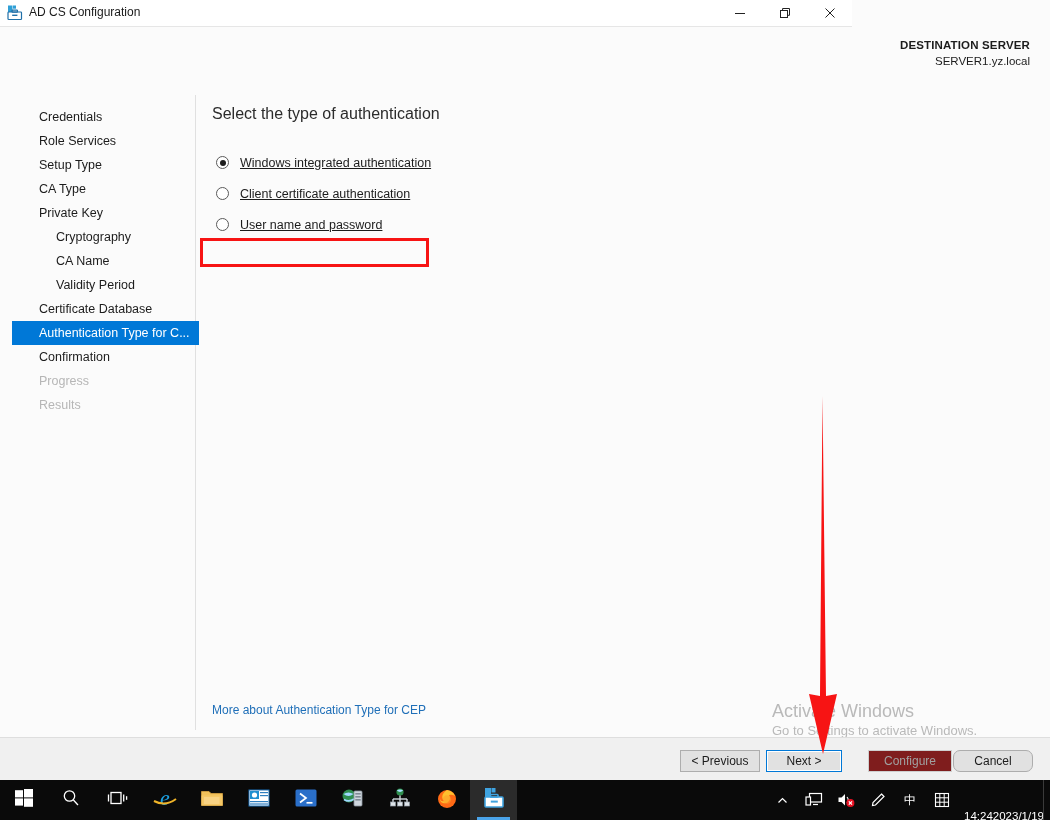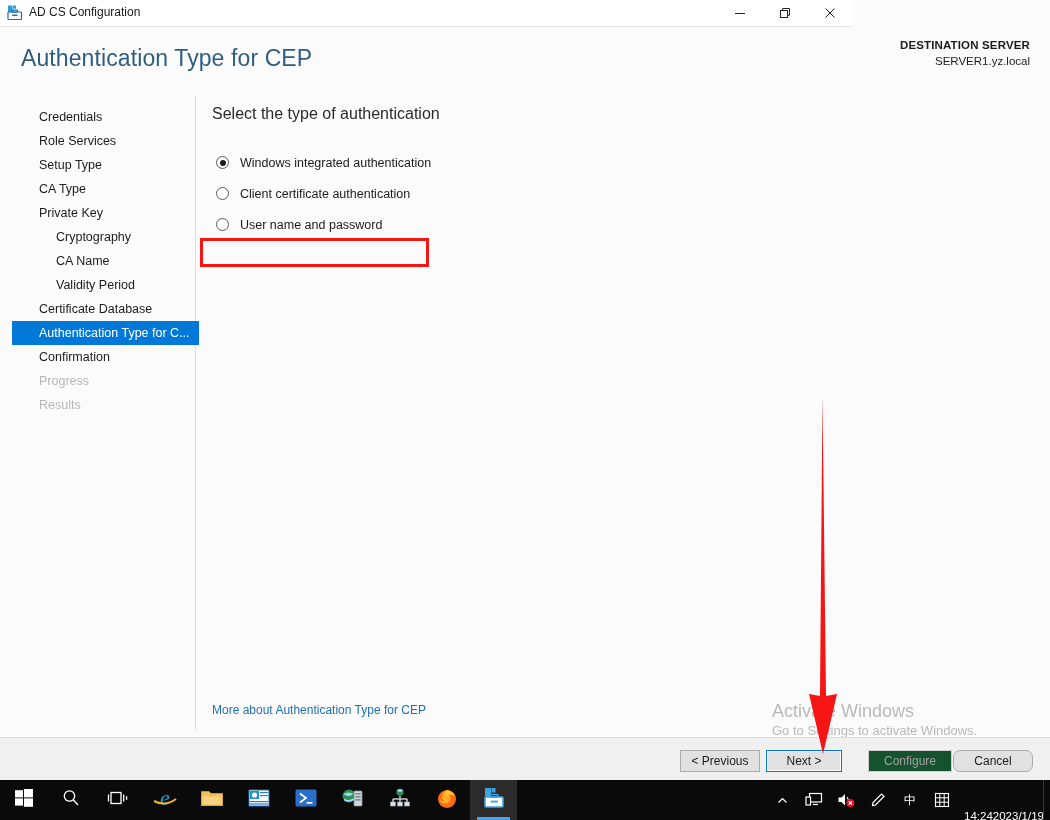--- a/index.html
+++ b/index.html
@@ -191,20 +191,21 @@
     width: 6px; height: 6px;
     margin: -3px 0 0 -3px;
     border-radius: 50%;
     background: #1c1c1c;
   }
   .radio-label {
     margin-left: 11px;
     font-size: 12.5px;
     color: #1c1c1c;
     white-space: nowrap;
+    text-decoration: underline;
   }
   .highlight-box {
     position: absolute;
     left: 4px; top: 145px;
     width: 229px;
     height: 29px;
     border: 3px solid #f71414;
     box-sizing: border-box;
     pointer-events: none;
   }
@@ -263,21 +264,21 @@
     justify-content: center;
     padding: 0;
   }
   .btn.focused {
     border: 1px solid #0078d7;
     box-shadow: inset 0 0 0 1px #ffffff;
     background: #e1e1e1;
   }
   .btn.disabled {
     color: #a0a0a0;
-    background: #14532d;
+    background: #7f1d1d;
     border-color: #cfcfcf;
   }
   .btn-prev   { left: 680px; width: 80px; }
   .btn-next   { left: 766px; width: 76px; }
   .btn-conf   { left: 868px; width: 84px; }
   .btn-cancel { left: 953px; width: 80px; border-radius: 7px; }
 
   
   .arrow {
     position: absolute;
@@ -387,21 +388,20 @@
         <div class="winbtn close">
           <svg width="12" height="12" viewBox="0 0 12 12">
             <line x1="1.5" y1="1.5" x2="10.5" y2="10.5" stroke="currentColor" stroke-width="1"></line>
             <line x1="10.5" y1="1.5" x2="1.5" y2="10.5" stroke="currentColor" stroke-width="1"></line>
           </svg>
         </div>
       </div>
     </div>
 
     <div class="header">
-      <div class="page-title">Authentication Type for CEP</div>
       <div class="dest-block">
         <div class="dest-label">DESTINATION SERVER</div>
         <div class="dest-server">SERVER1.yz.local</div>
       </div>
     </div>
 
     <div class="body-region">
       <div class="vline"></div>
 
       <div class="sidebar">

